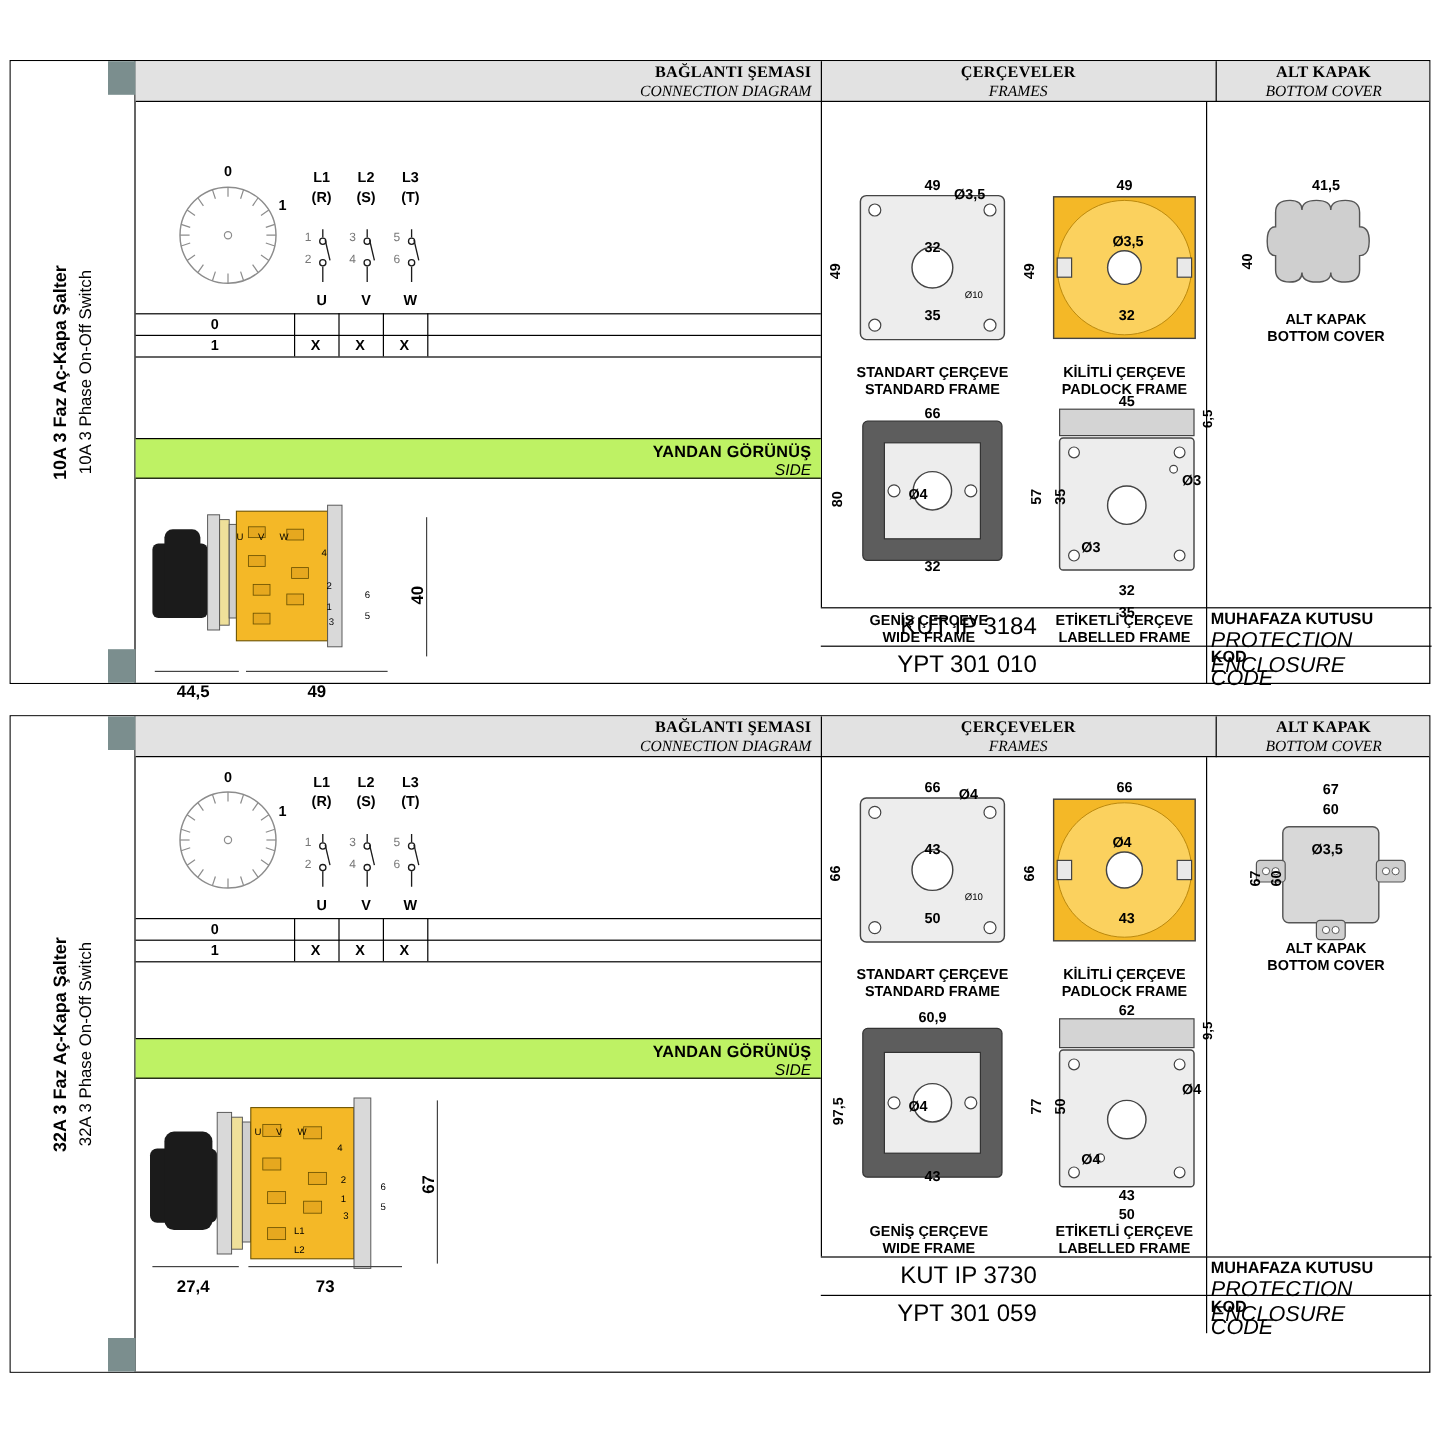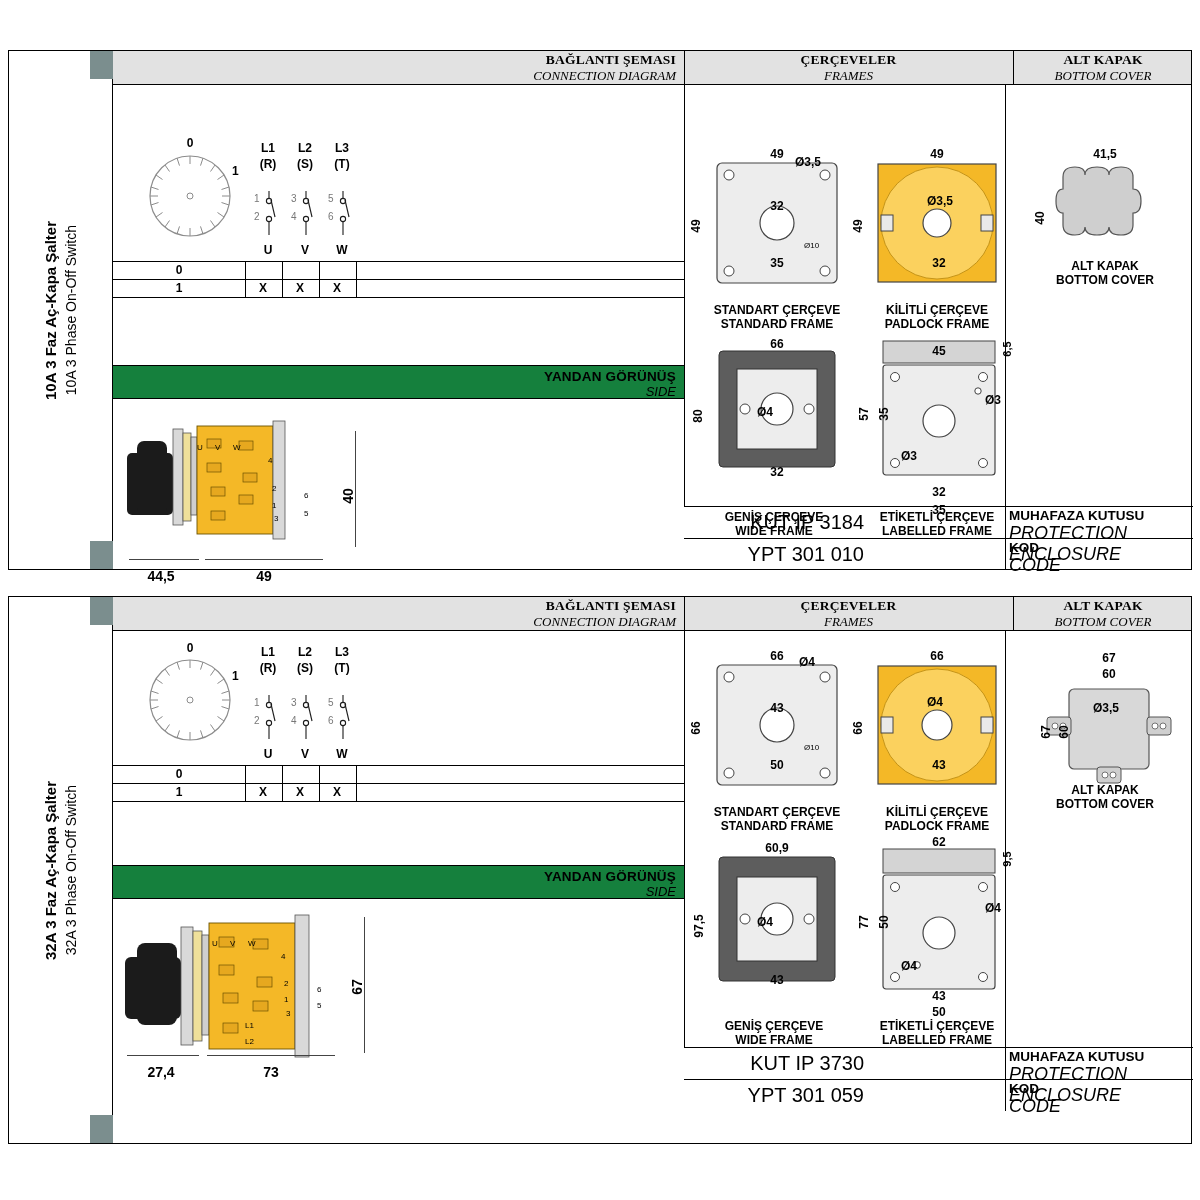--- a/index.html
+++ b/index.html
@@ -21,21 +21,21 @@
   
   .hdr{position:absolute;left:104px;top:0;right:0;height:34px;background:#e2e2e2;border-bottom:1px solid #000;box-sizing:border-box;}
   .hdr .cell{position:absolute;top:0;height:100%;box-sizing:border-box;display:flex;flex-direction:column;align-items:flex-end;justify-content:center;padding-right:8px;font-family:Liberation Serif, serif;}
   .hdr .cell.ctr{align-items:center;padding-right:0;}
   .h-bold{font-weight:bold;font-size:13.5px;letter-spacing:.2px;}
   .h-ital{font-style:italic;font-size:13px;}
 
   .vline{position:absolute;width:1px;background:#000;}
   .hline{position:absolute;height:1px;background:#000;}
 
-  .side-band{position:absolute;background:#15803d;box-sizing:border-box;}
+  .side-band{position:absolute;background:#bef264;box-sizing:border-box;}
 
   .lbl{position:absolute;font-size:12px;color:#000;white-space:nowrap;}
   .lbl.b{font-weight:bold;}
   .lbl.c{transform:translateX(-50%);}
   .lbl.sm{font-size:10px;}
   .lbl.xs{font-size:8px;}
 
   
   .cap{position:absolute;text-align:center;font-size:12px;line-height:14px;transform:translateX(-50%);white-space:nowrap;}
   .cap .b{font-weight:bold;}
@@ -279,21 +279,21 @@
         <rect x="2" y="2" width="112" height="22" fill="#d4d4d4" stroke="#444" stroke-width="1"></rect>
         <rect x="2" y="26" width="112" height="110" rx="3" fill="#ededed" stroke="#444" stroke-width="1.2"></rect>
         <circle cx="58" cy="82" r="16" fill="#fff" stroke="#444" stroke-width="1.2"></circle>
         <circle cx="14" cy="38" r="4.5" fill="#fff" stroke="#444" stroke-width="1"></circle>
         <circle cx="102" cy="38" r="4.5" fill="#fff" stroke="#444" stroke-width="1"></circle>
         <circle cx="14" cy="124" r="4.5" fill="#fff" stroke="#444" stroke-width="1"></circle>
         <circle cx="102" cy="124" r="4.5" fill="#fff" stroke="#444" stroke-width="1"></circle>
         <circle cx="97" cy="52" r="3.2" fill="#fff" stroke="#444" stroke-width="1"></circle>
       </svg>
     </div>
-    <div class="lbl b c" style="left:930px;top:276px;margin-top:17px;">45</div>
+    <div class="lbl b c" style="left:930px;top:276px;">45</div>
     <div class="lbl b" style="left:990px;top:292px;font-size:11px;transform:rotate(-90deg);">6,5</div>
     <div class="lbl b" style="left:848px;top:356px;transform:rotate(-90deg);">57</div>
     <div class="lbl b" style="left:868px;top:356px;transform:rotate(-90deg);">35</div>
     <div class="lbl b" style="left:976px;top:342px;">Ø3</div>
     <div class="lbl b" style="left:892px;top:398px;">Ø3</div>
     <div class="lbl b c" style="left:930px;top:434px;">32</div>
     <div class="lbl b c" style="left:930px;top:452px;">35</div>
     <div class="cap" style="left:928px;top:459px;">
       <div class="b">ETİKETLİ ÇERÇEVE</div>
       <div class="b">LABELLED FRAME</div>

